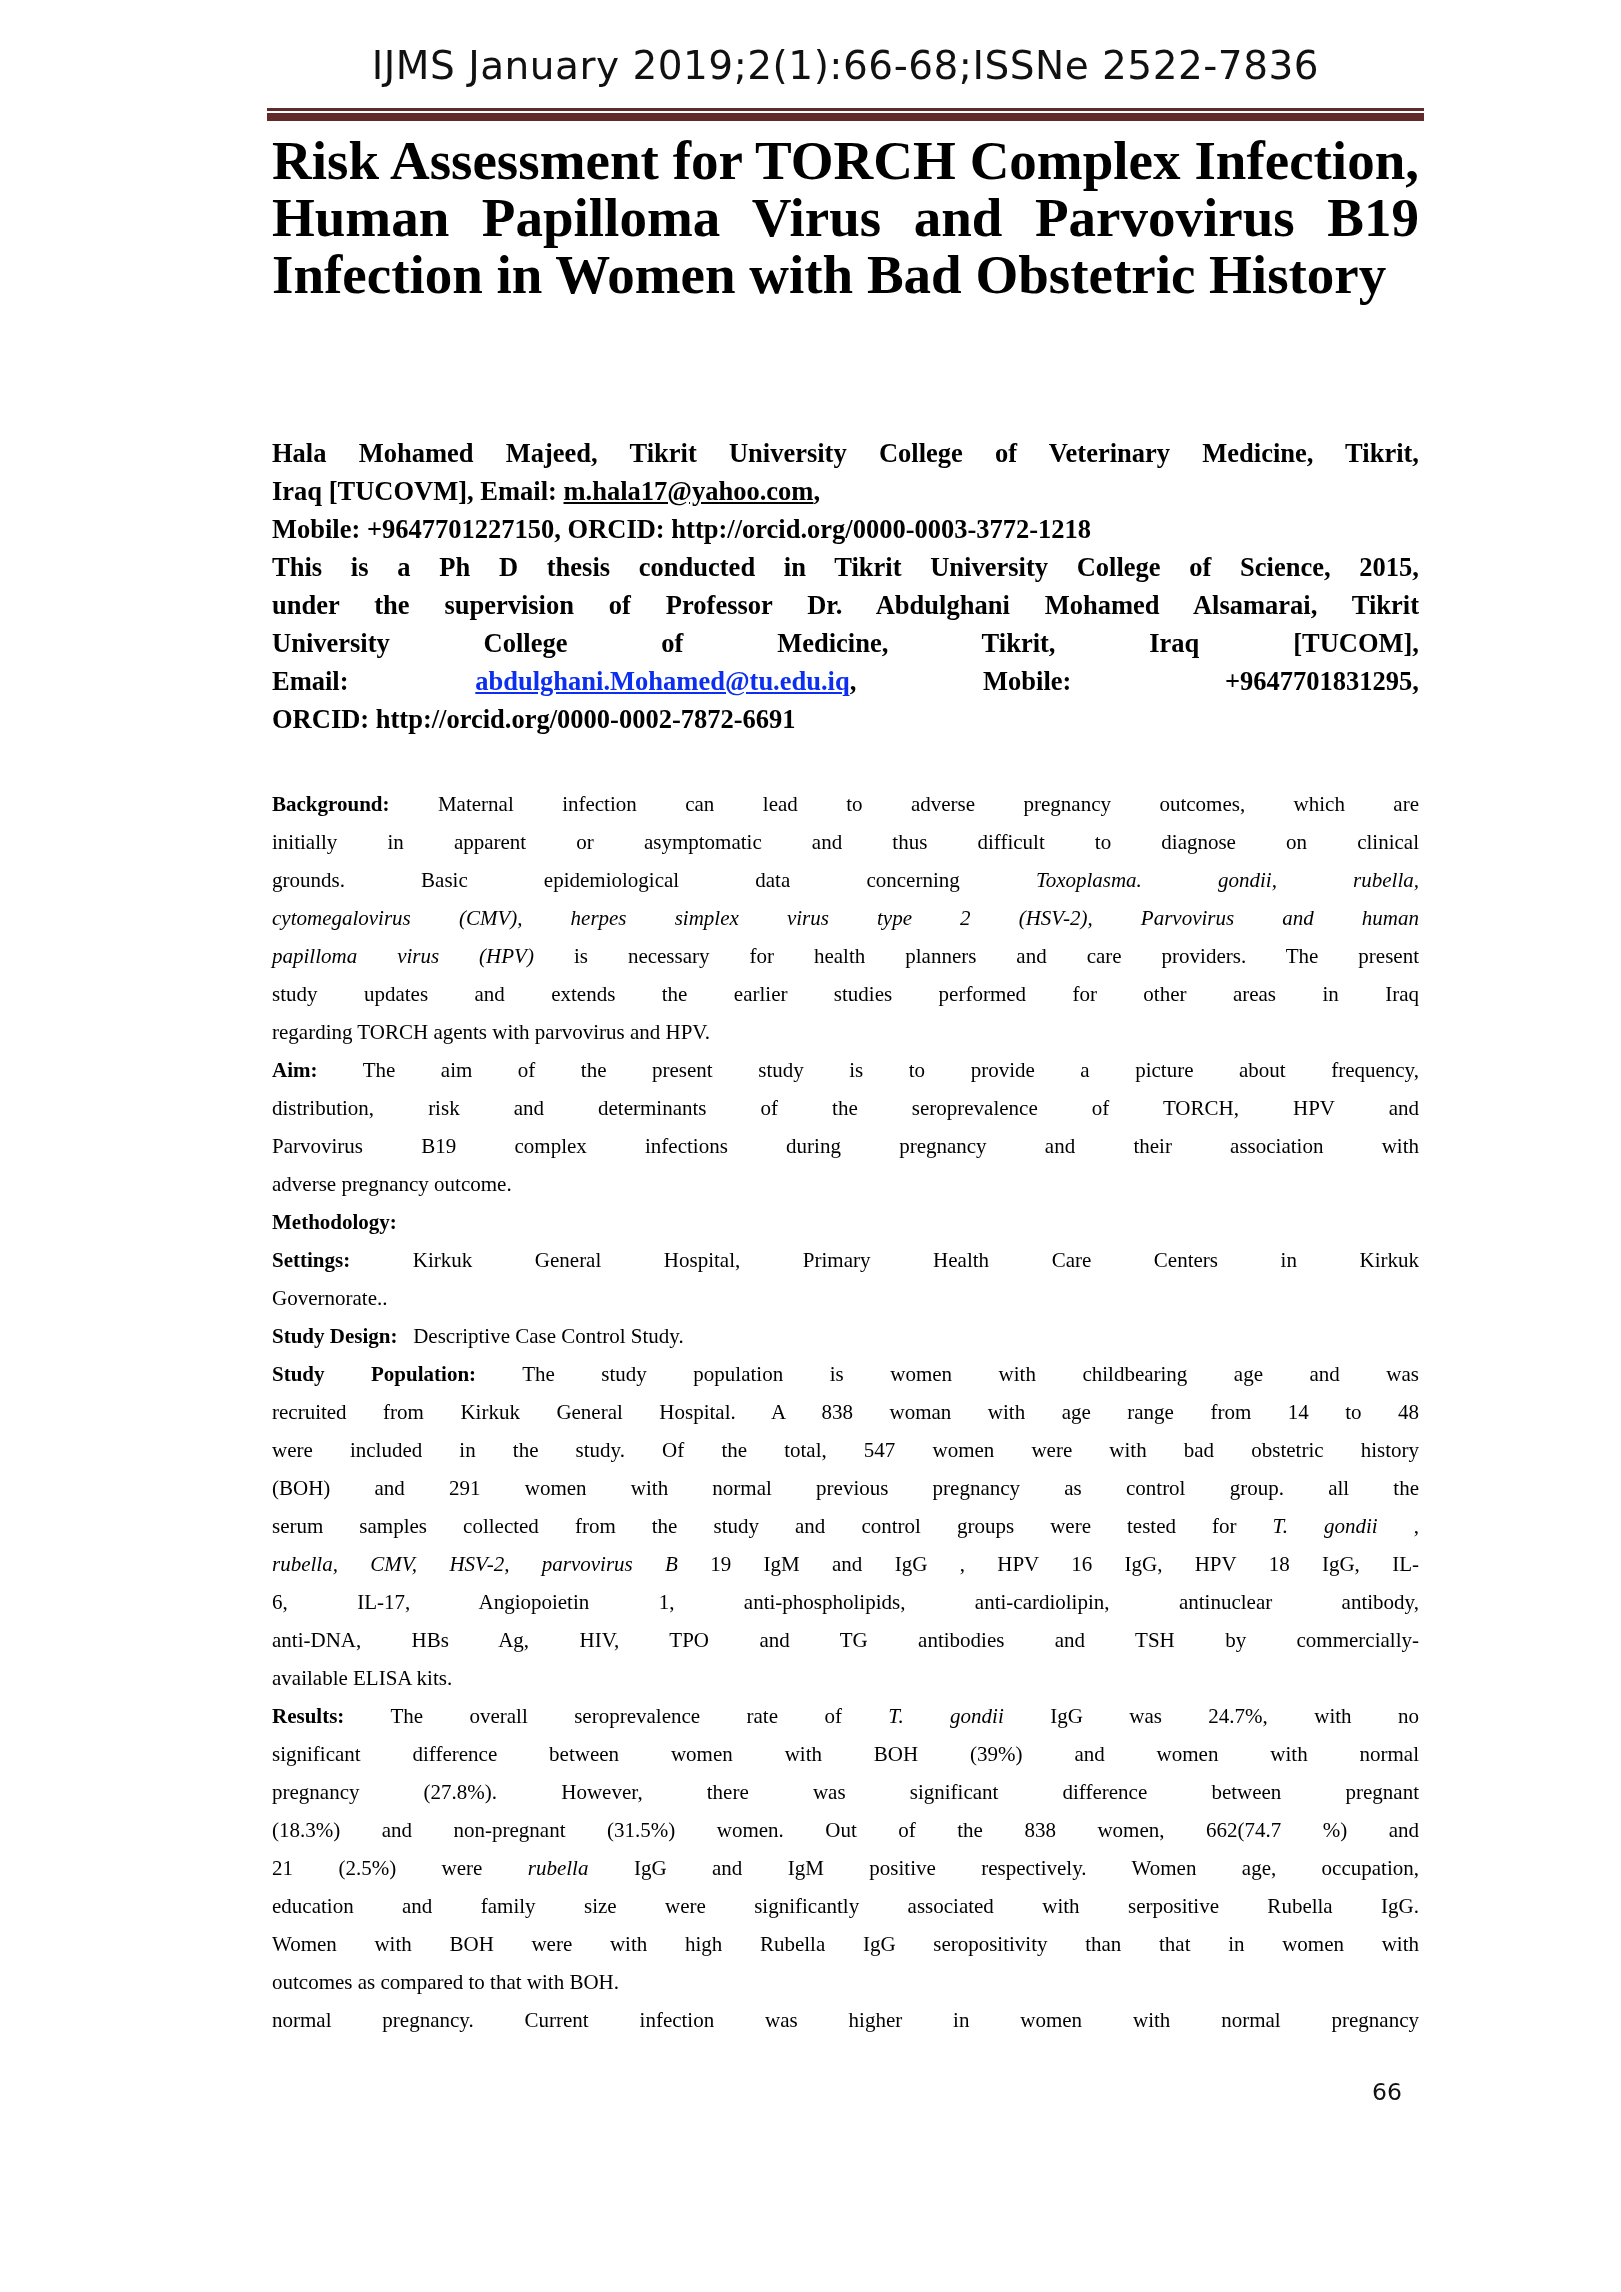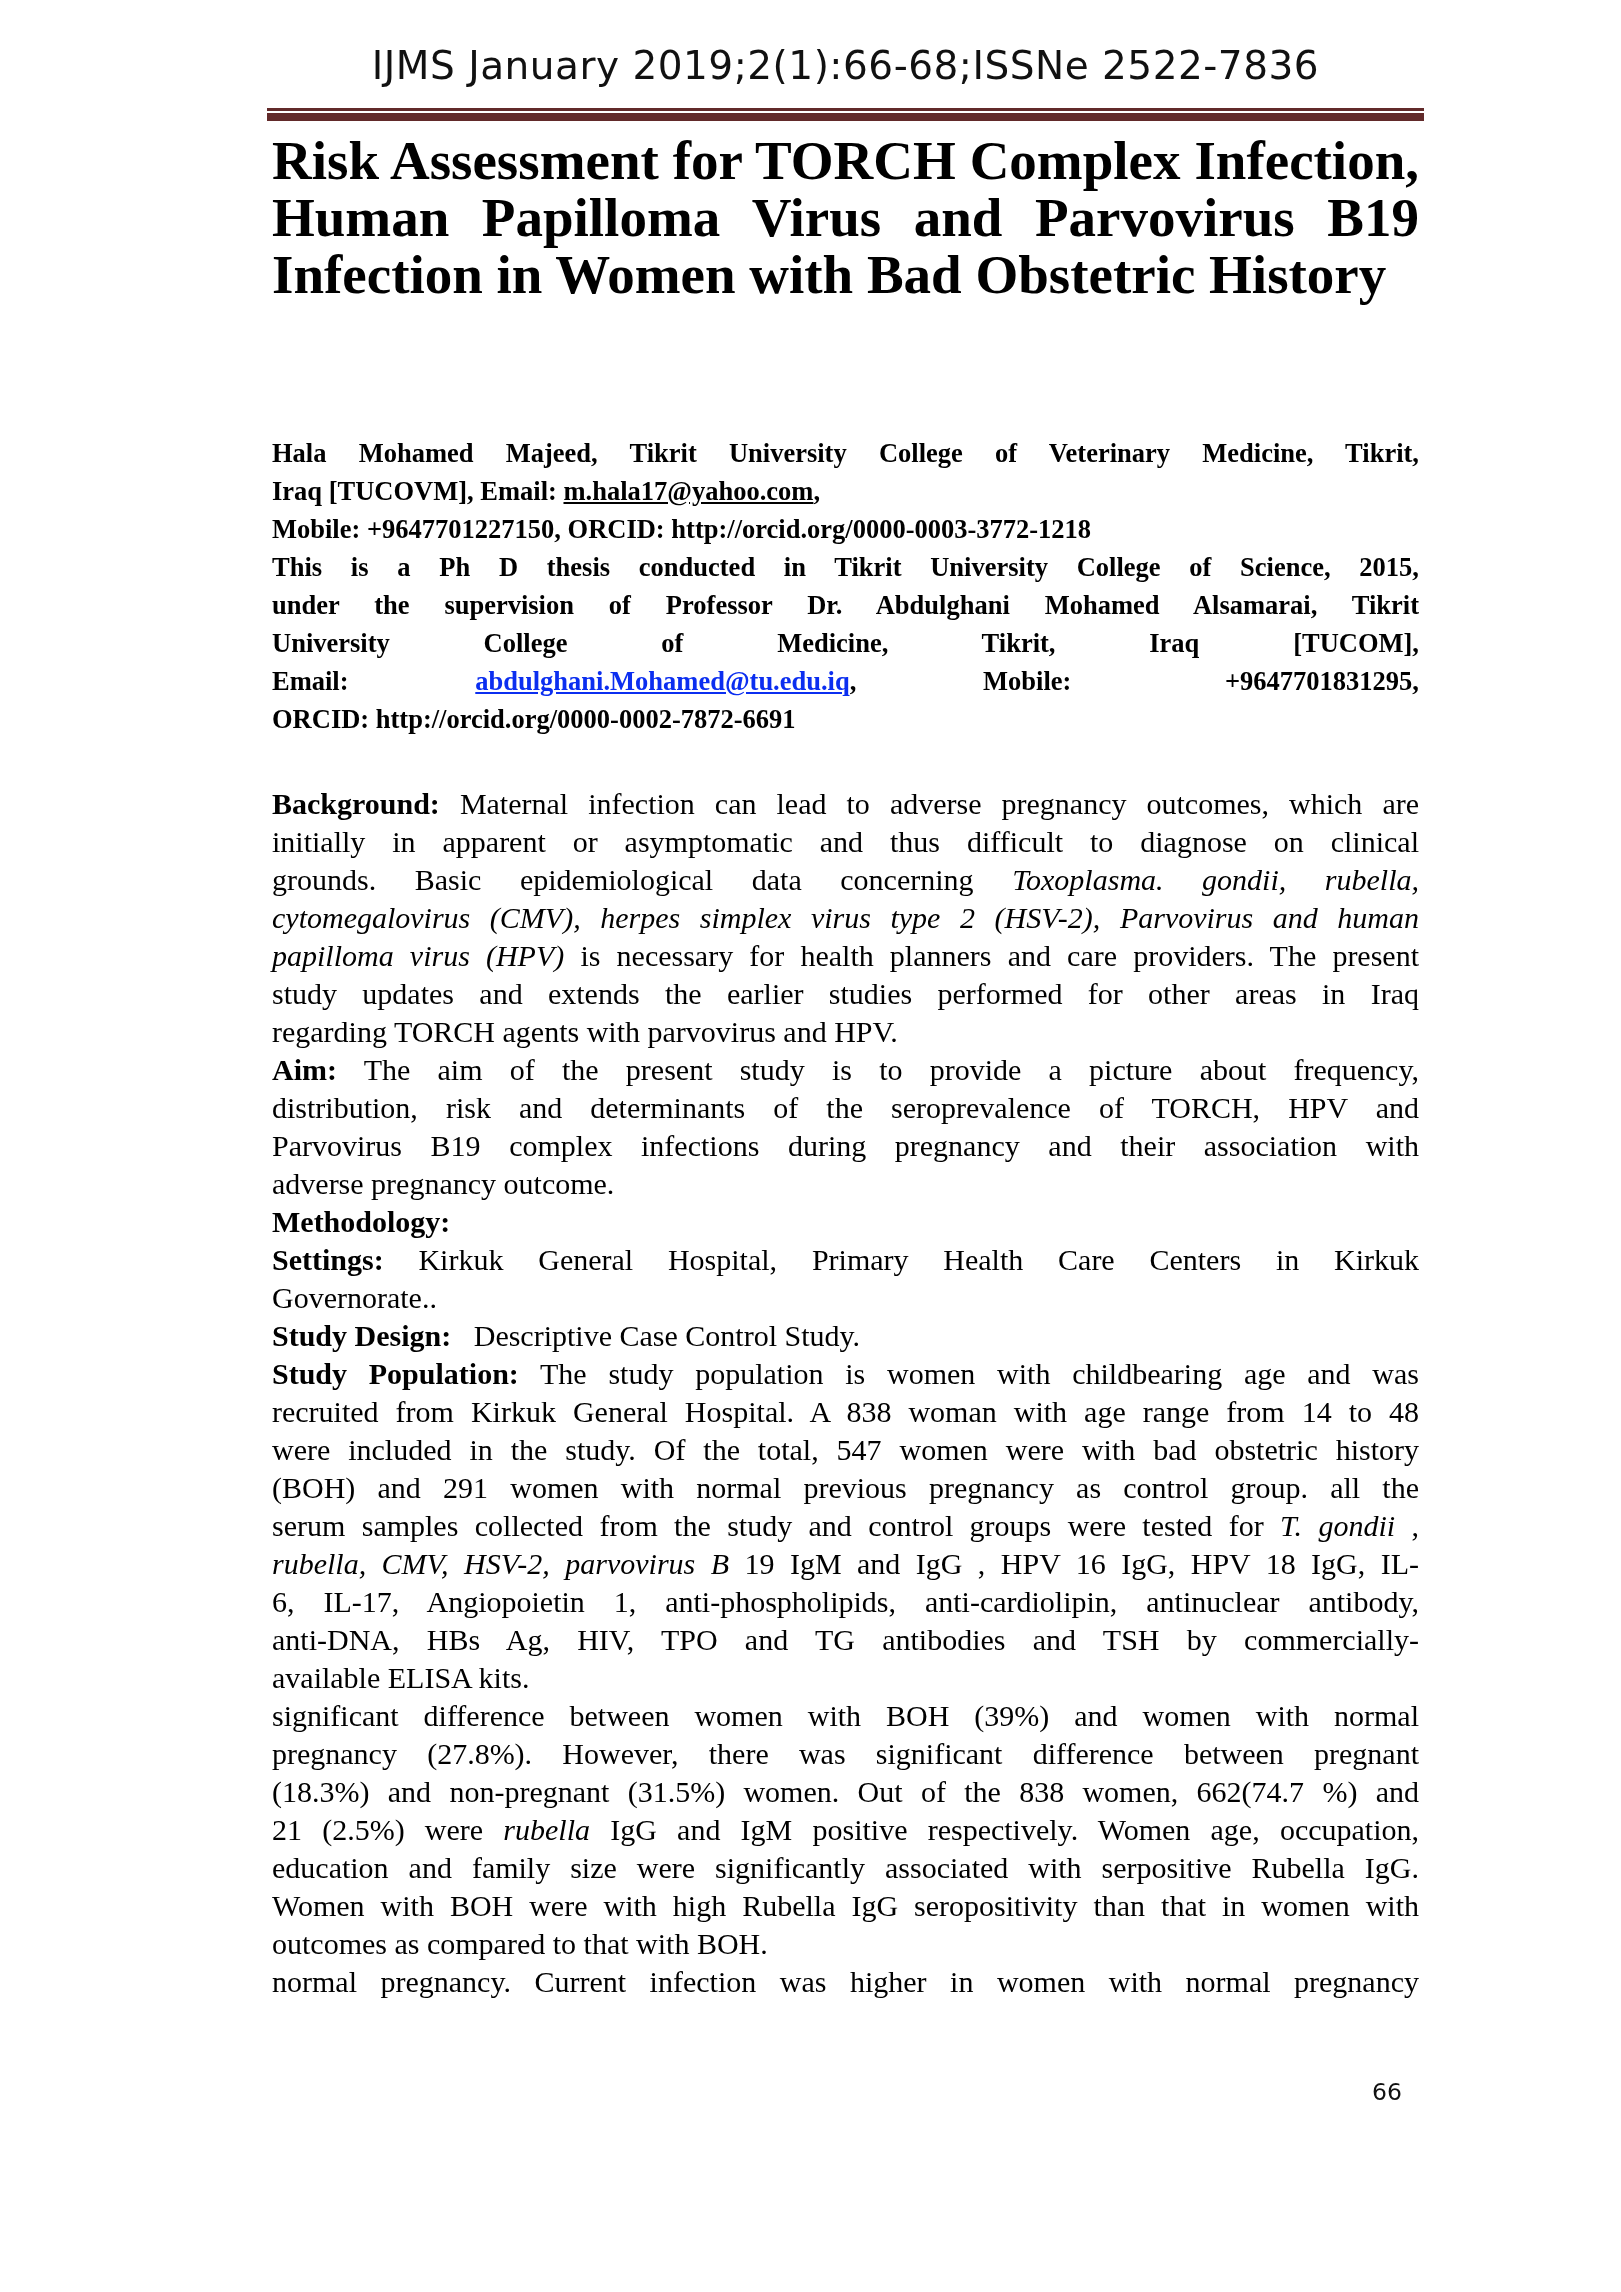--- a/index.html
+++ b/index.html
@@ -29,21 +29,21 @@
       font-family: "Liberation Serif", serif; font-weight: bold;
       font-size: 26.5px; line-height: 38px;
     }
     .authors .line { display: block; text-align: justify; text-align-last: justify; white-space: nowrap; }
     .authors .line.left { text-align-last: left; }
     a.link { color: #0b2ef0; text-decoration: underline; font-weight: bold; }
 
     .abstract {
       position: absolute; left: 272px; top: 785px; width: 1147px;
       font-family: "Liberation Serif", serif;
-      font-size: 30px; line-height: 38px;
+      font-size: 21px; line-height: 38px;
     }
     .abstract .line { display: block; text-align: justify; text-align-last: justify; white-space: nowrap; }
     .abstract .line.left { text-align-last: left; }
     .abstract b { font-weight: bold; }
     .abstract i { font-style: italic; }
 
     .page-number {
       position: absolute; left: 1372px; top: 2078px;
       font-family: "DejaVu Sans", sans-serif; font-size: 23.5px; color: #111;
     }
@@ -103,20 +103,21 @@
     <span class="line" style="white-space: normal; text-align-last: justify;"><b>Study Population:</b> <span>The study population is women with childbearing age and was</span></span>
     <span class="line" style="white-space: normal; text-align-last: justify;">recruited from Kirkuk General Hospital. A 838 woman with age range from 14 to 48</span>
     <span class="line" style="white-space: normal; text-align-last: justify;">were included in the study. Of the total, 547 women were with bad obstetric history</span>
     <span class="line" style="white-space: normal; text-align-last: justify;">(BOH) and 291 women with normal previous pregnancy as control group. all the</span>
     <span class="line" style="white-space: normal; text-align-last: justify;"><span>serum samples collected from the study and control groups were tested for </span><i>T. gondii</i><span> ,</span></span>
     <span class="line" style="white-space: normal; text-align-last: justify;"><i>rubella, CMV, HSV-2, parvovirus B</i><span> 19 IgM and IgG , HPV 16 IgG, HPV 18 IgG, IL-</span></span>
     <span class="line" style="white-space: normal; text-align-last: justify;">6, IL-17, Angiopoietin 1, anti-phospholipids, anti-cardiolipin, antinuclear antibody,</span>
     <span class="line" style="white-space: normal; text-align-last: justify;">anti-DNA, HBs Ag, HIV, TPO and TG antibodies and TSH by commercially-</span>
     <span class="line left">available ELISA kits.</span>
 
+    <span class="line" style="white-space: normal; text-align-last: justify;"><b>Results:</b> <span>The overall seroprevalence rate of </span><i>T. gondii</i><span> IgG was 24.7%, with no</span></span>
     <span class="line" style="white-space: normal; text-align-last: justify;">significant difference between women with BOH (39%) and women with normal</span>
     <span class="line" style="white-space: normal; text-align-last: justify;">pregnancy (27.8%). However, there was significant difference between pregnant</span>
     <span class="line" style="white-space: normal; text-align-last: justify; font-family: Liberation Serif, serif;">(18.3%) and non-pregnant (31.5%) women. Out of the 838 women, 662(74.7 %) and</span>
     <span class="line" style="white-space: normal; text-align-last: justify;"><span>21 (2.5%) were </span><i>rubella</i><span> IgG and IgM positive respectively. Women age, occupation,</span></span>
     <span class="line" style="white-space: normal; text-align-last: justify;">education and family size were significantly associated with serpositive Rubella IgG.</span>
     <span class="line" style="white-space: normal; text-align-last: justify;">Women with BOH were with high Rubella IgG seropositivity than that in women with</span>
     <span class="line left">outcomes as compared to that with BOH.</span>
     <span class="line" style="white-space: normal; text-align-last: justify;">normal pregnancy. Current infection was higher in women with normal pregnancy</span>
   </div>
 

